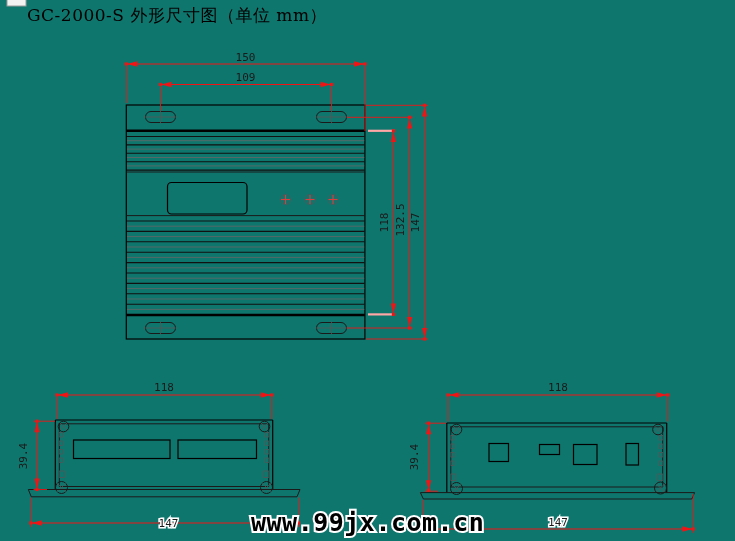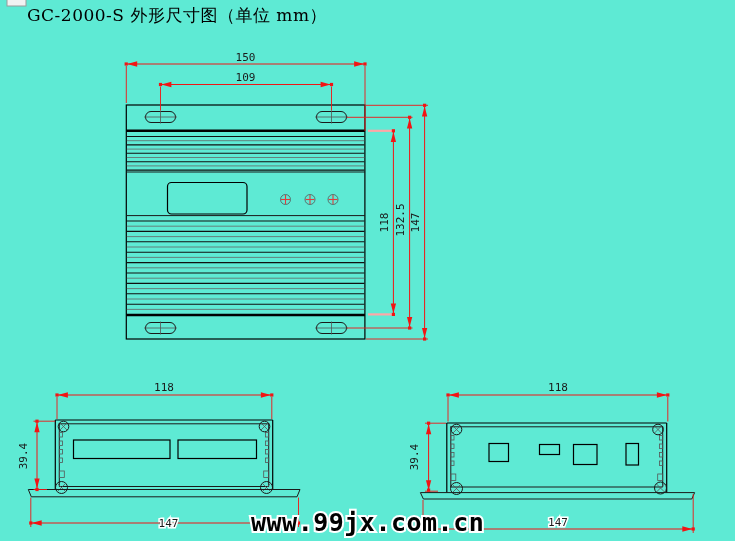--- a/index.html
+++ b/index.html
@@ -1,16 +1,16 @@
 <!DOCTYPE html>
 <html><head>
 <meta charset="utf-8">
 <style>
   html,body{margin:0;padding:0;background:#fff;}
-  #stage{position:relative;width:735px;height:541px;background:#5eead4;overflow:hidden;
+  #stage{position:relative;width:735px;height:541px;background:#0f766e;overflow:hidden;
          font-family:"Liberation Sans",sans-serif;}
   #title{position:absolute;left:27px;top:4px;font-family:"DejaVu Serif","Liberation Serif",serif;
          font-size:17px;color:#000;letter-spacing:.5px;white-space:nowrap;z-index:2;}
   svg{position:absolute;left:0;top:0;}
   .edge{stroke:#000;stroke-width:1.2;fill:none;}
   .thin{stroke:#1a1a1a;stroke-width:1;fill:none;}
   .thick{stroke:#000;stroke-width:2.6;fill:none;}
   .gray{stroke:#555;stroke-width:.8;fill:none;}
   .dim{stroke:#f21414;stroke-width:1;fill:none;}
   .ext{stroke:#f21414;stroke-width:.9;fill:none;}

